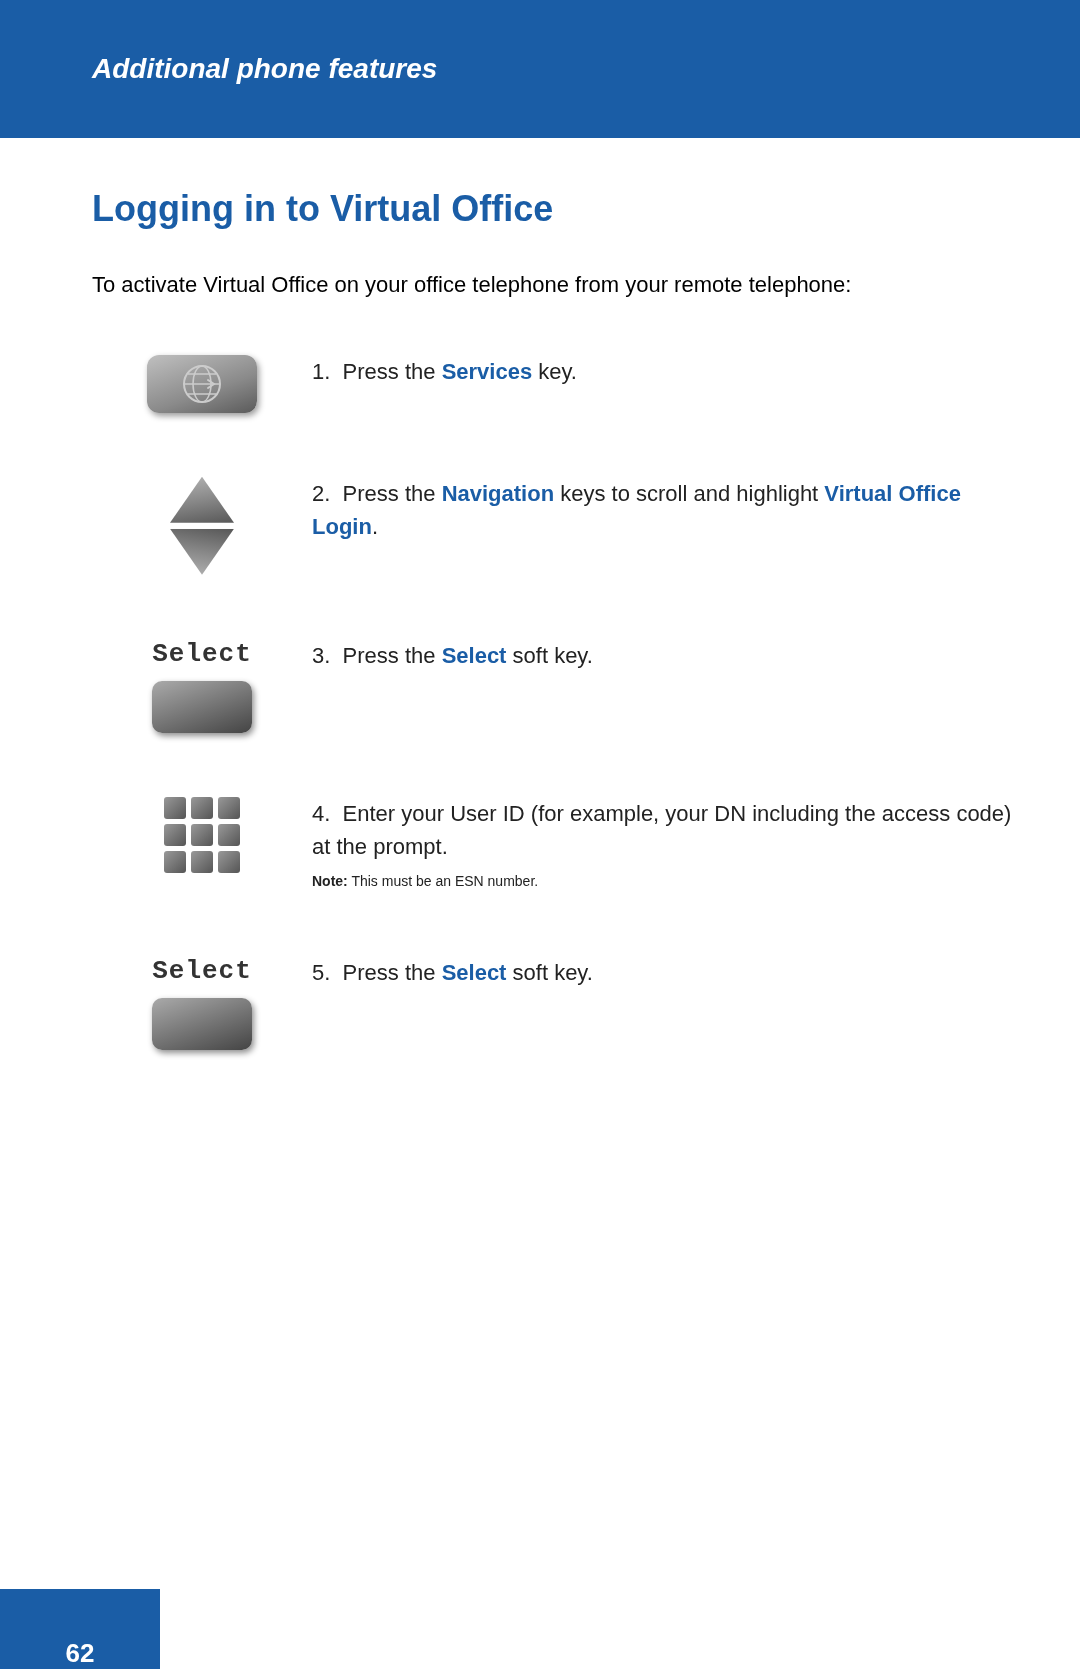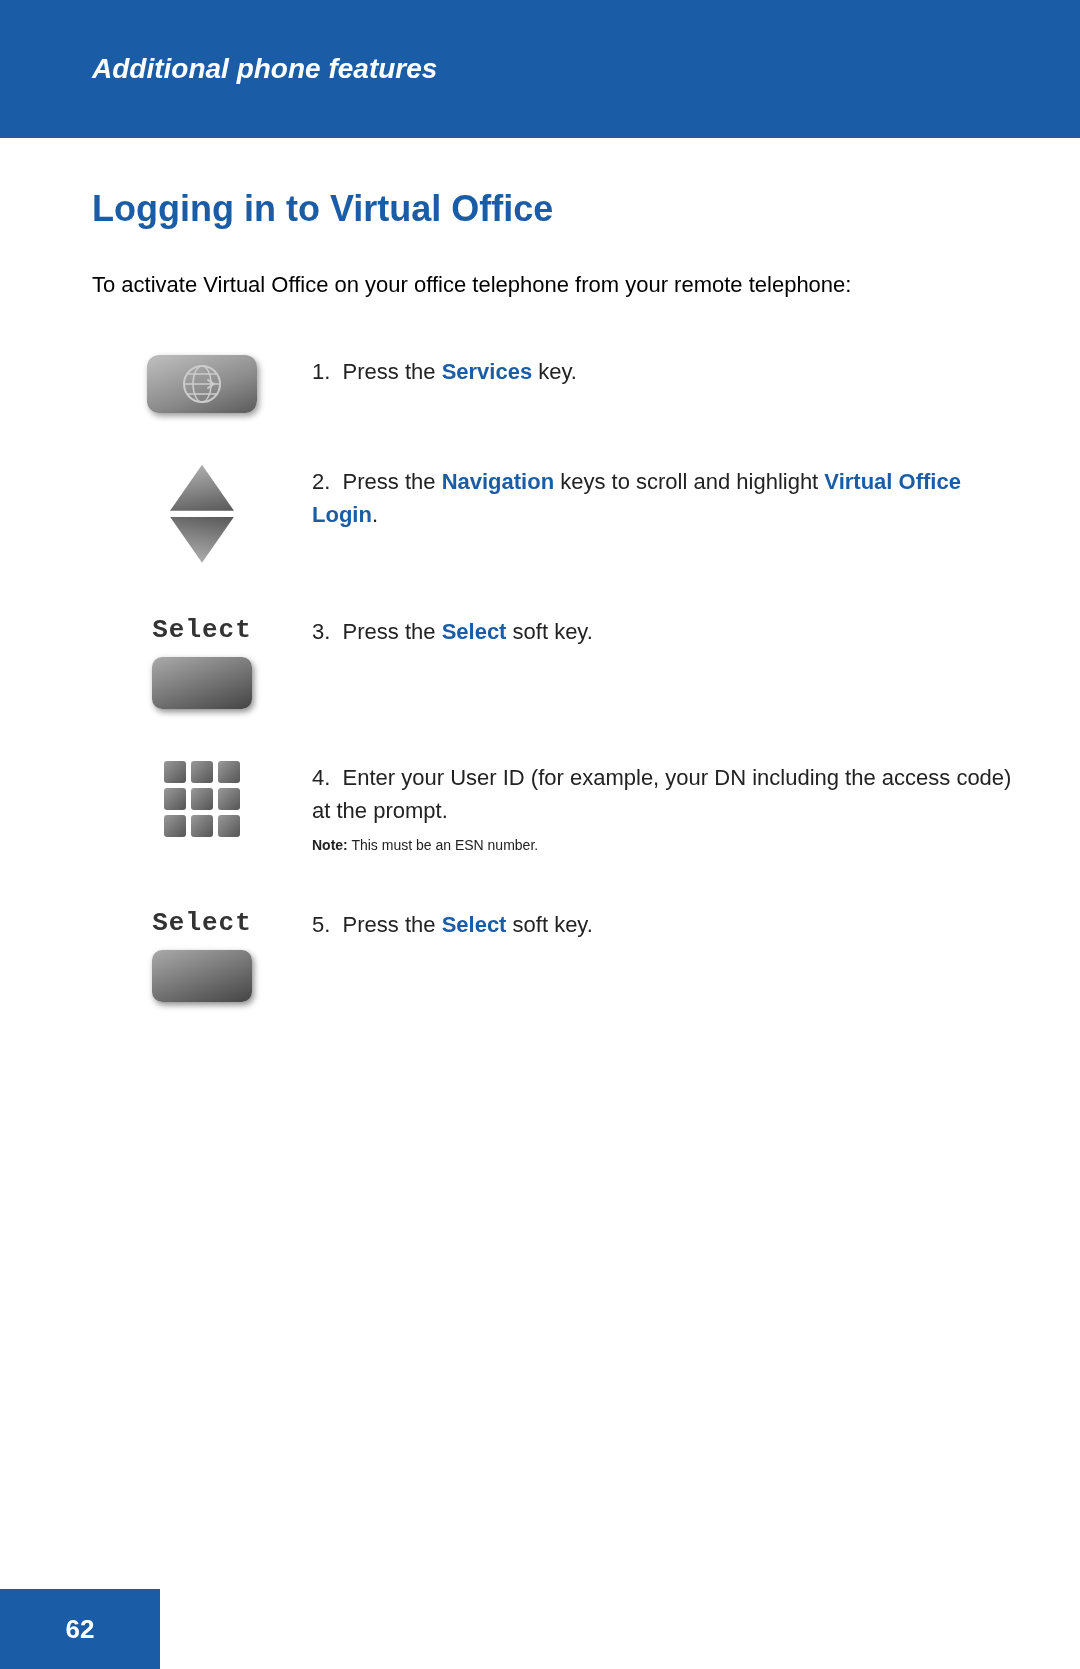--- a/index.html
+++ b/index.html
@@ -46,21 +46,21 @@
       font-weight: normal;
       color: #000000;
       margin-bottom: 50px;
       line-height: 1.4;
     }
 
     
     .steps {
       display: flex;
       flex-direction: column;
-      gap: 0;
+      gap: 12px;
     }
 
     .step-row {
       display: flex;
       align-items: flex-start;
       margin-bottom: 48px;
     }
 
     .step-icon {
       width: 220px;
@@ -184,21 +184,21 @@
 
     
     .footer-bar {
       position: absolute;
       bottom: 0;
       left: 0;
       width: 160px;
       height: 80px;
       background: #1a5da6;
       display: flex;
-      align-items: center;
+      align-items: flex-end;
       justify-content: center;
     }
 
     .page-number {
       color: #ffffff;
       font-size: 26px;
       font-weight: bold;
     }
   </style>
 </head>

